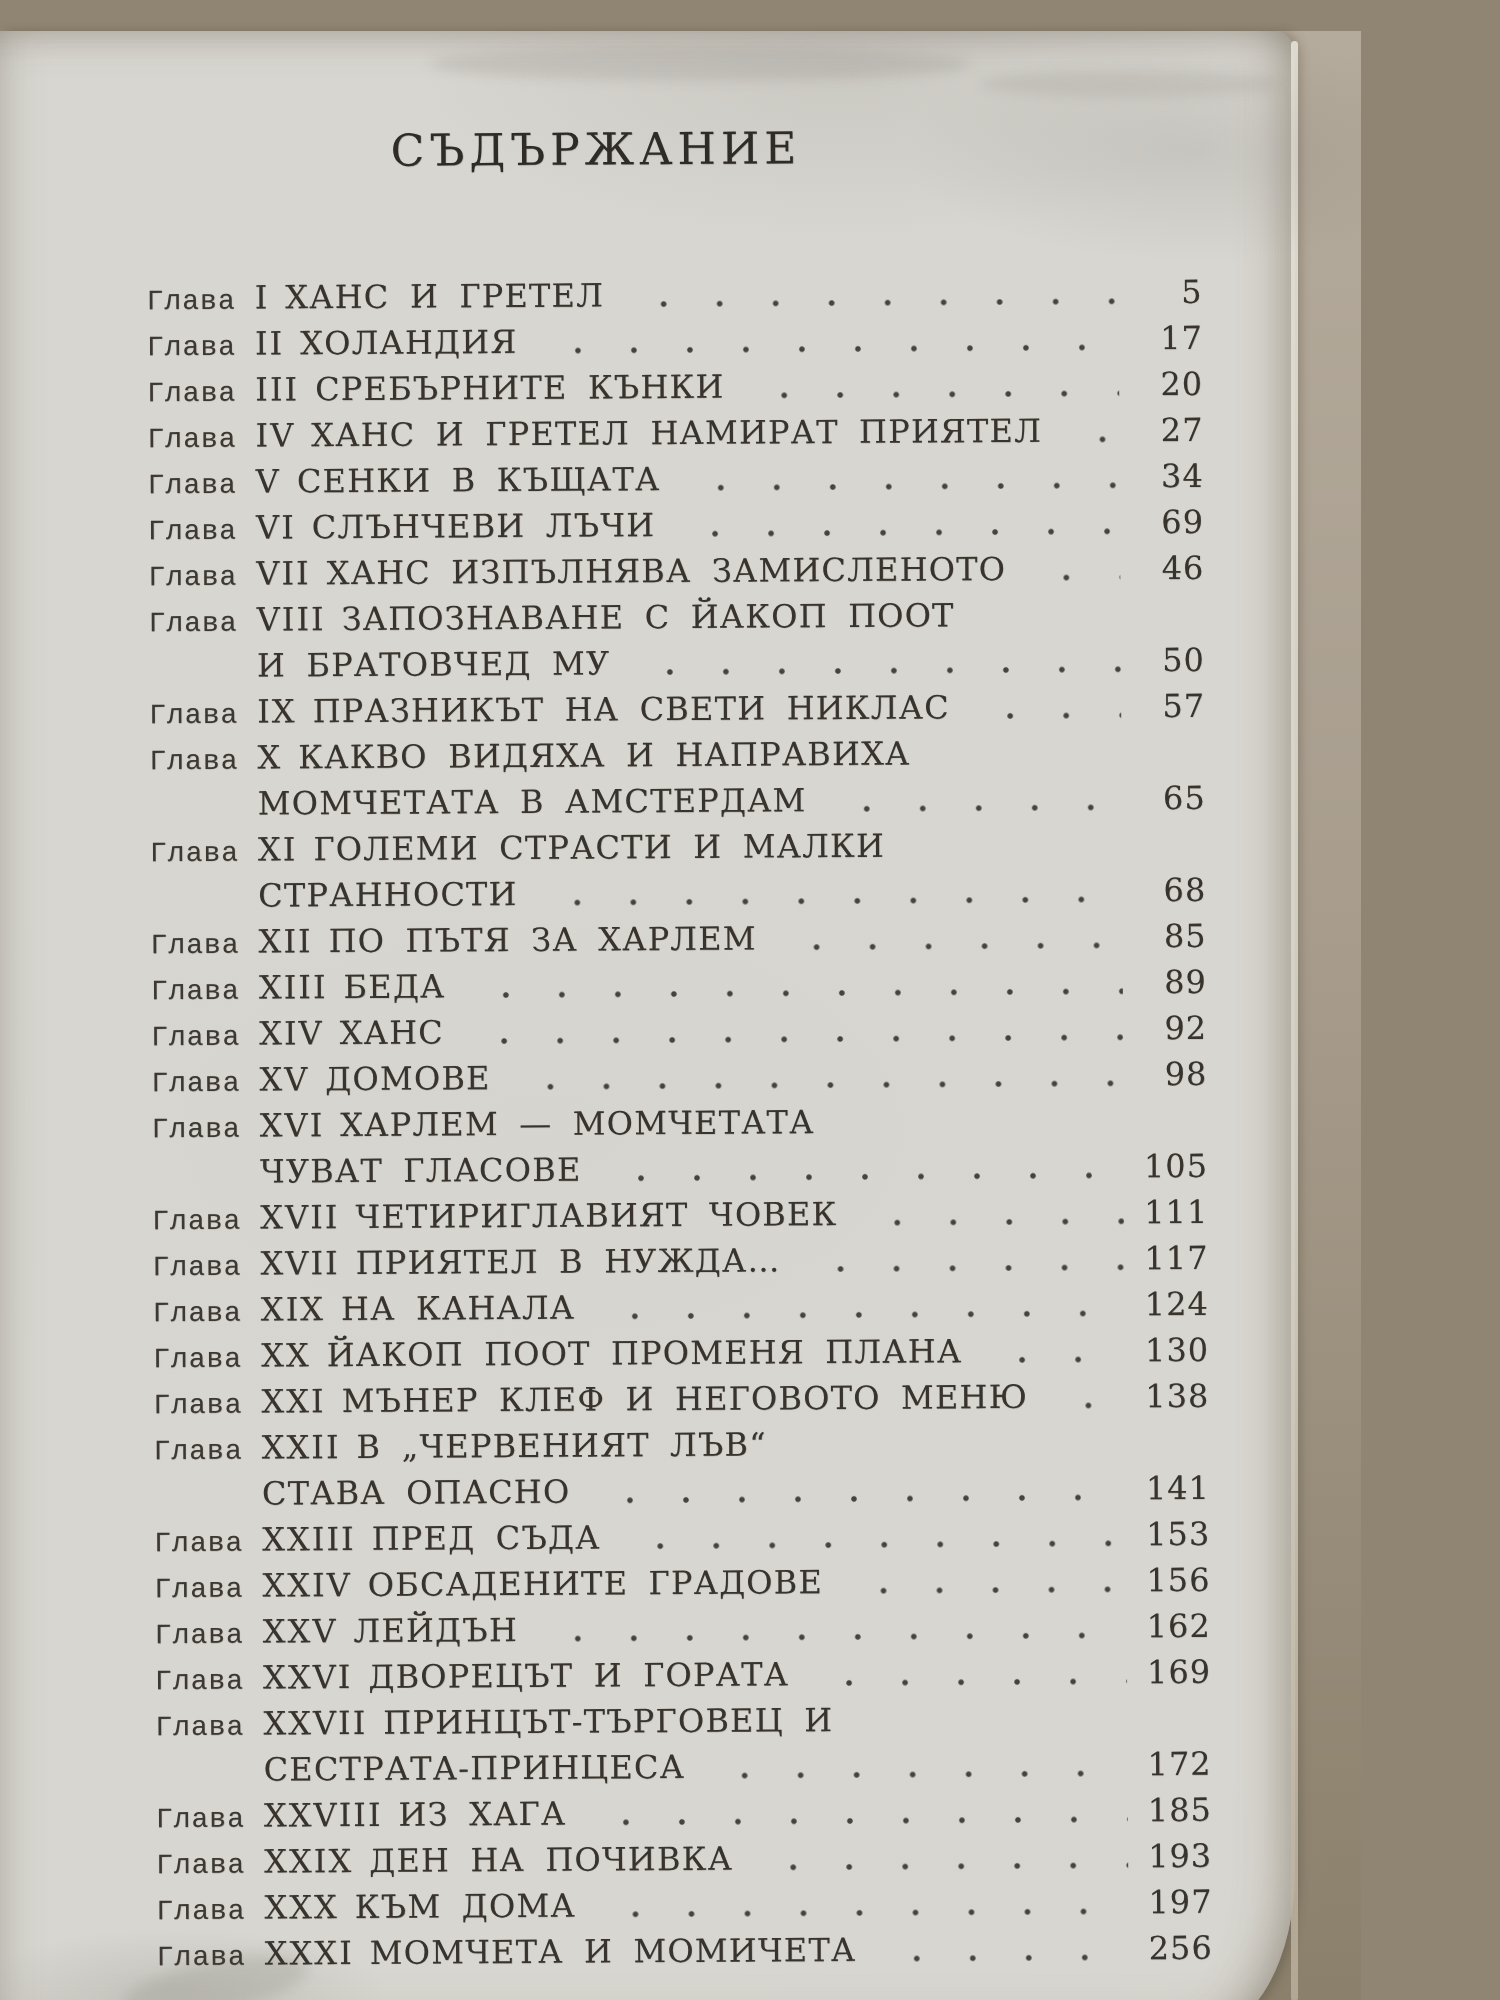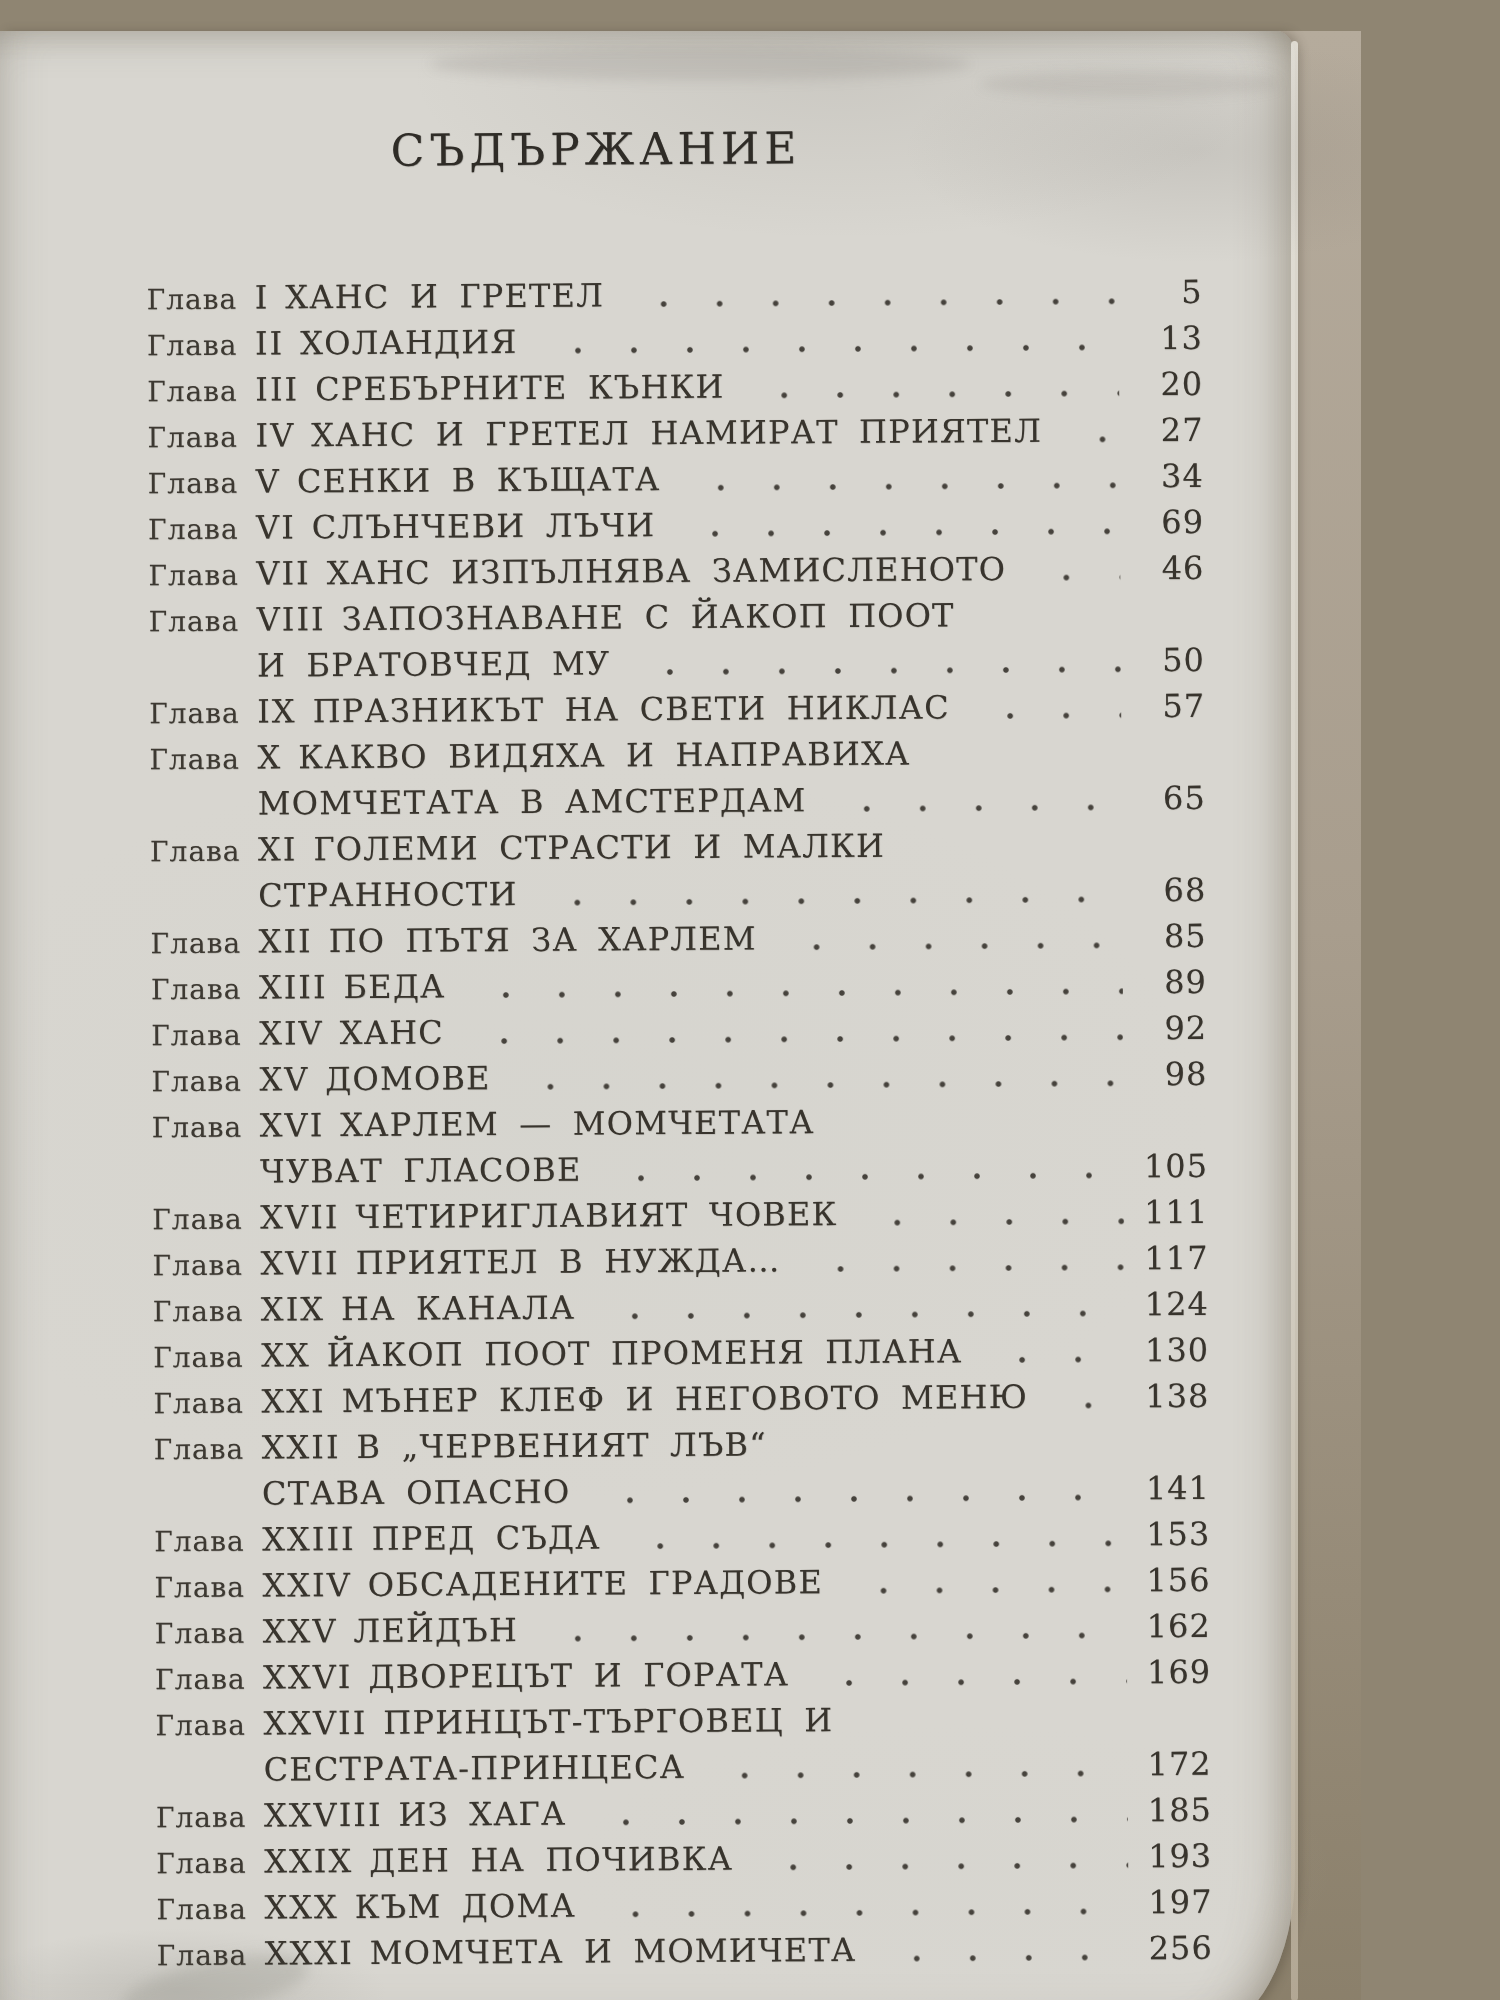--- a/index.html
+++ b/index.html
@@ -58,21 +58,21 @@
     font-size:32px;
     text-shadow:0.3px 0.4px 0.7px rgba(56,52,45,.4);
   }
   .row{
     display:flex;align-items:baseline;
     line-height:46px;height:46px;
     white-space:pre;
   }
   .lbl{
     flex:none;width:108px;
-    font-size:28px;letter-spacing:1px;color:#3d3932;
+    font-size:28px;letter-spacing:1px;color:#3d3932;font-family:Liberation Mono, monospace;
   }
   .sp{flex:none;width:108px;}
   .num{flex:none;letter-spacing:2px;margin-right:16px;}
   .ttl{flex:none;letter-spacing:1.2px;word-spacing:9px;}
   .leader{
     flex:1 1 auto;min-width:34px;
     align-self:flex-end;height:12px;margin:0 6px 8px 14px;
     background-image:radial-gradient(circle,rgba(50,46,40,.88) 2.3px,rgba(50,46,40,0) 3.2px);
     background-size:56px 12px;
     background-position:18px 55%;
@@ -93,21 +93,21 @@
 <div class="photo">
   <div class="paper"></div>
   <div class="grain"></div>
   <div class="smudge s2"></div>
   <div class="smudge s3"></div>
   <div class="smudge s1"></div>
   <div class="content">
     <h1 class="title">СЪДЪРЖАНИЕ</h1>
     <div class="entries" id="entries">
         <div class="row"><span class="lbl">Глава</span><span class="num">I</span><span class="ttl">ХАНС И ГРЕТЕЛ</span><span class="leader"></span><span class="pg">5</span></div>
-        <div class="row"><span class="lbl">Глава</span><span class="num">II</span><span class="ttl">ХОЛАНДИЯ</span><span class="leader"></span><span class="pg">13</span></div>
+        <div class="row"><span class="lbl">Глава</span><span class="num">II</span><span class="ttl">ХОЛАНДИЯ</span><span class="leader"></span><span class="pg">17</span></div>
         <div class="row"><span class="lbl">Глава</span><span class="num">III</span><span class="ttl">СРЕБЪРНИТЕ КЪНКИ</span><span class="leader"></span><span class="pg">20</span></div>
         <div class="row"><span class="lbl">Глава</span><span class="num">IV</span><span class="ttl">ХАНС И ГРЕТЕЛ НАМИРАТ ПРИЯТЕЛ</span><span class="leader"></span><span class="pg">27</span></div>
         <div class="row"><span class="lbl">Глава</span><span class="num">V</span><span class="ttl">СЕНКИ В КЪЩАТА</span><span class="leader"></span><span class="pg">34</span></div>
         <div class="row"><span class="lbl">Глава</span><span class="num">VI</span><span class="ttl">СЛЪНЧЕВИ ЛЪЧИ</span><span class="leader"></span><span class="pg">69</span></div>
         <div class="row"><span class="lbl">Глава</span><span class="num">VII</span><span class="ttl">ХАНС ИЗПЪЛНЯВА ЗАМИСЛЕНОТО</span><span class="leader"></span><span class="pg">46</span></div>
         <div class="row"><span class="lbl">Глава</span><span class="num">VIII</span><span class="ttl">ЗАПОЗНАВАНЕ С ЙАКОП ПООТ</span></div>
         <div class="row"><span class="sp"></span><span class="ttl">И БРАТОВЧЕД МУ</span><span class="leader"></span><span class="pg">50</span></div>
         <div class="row"><span class="lbl">Глава</span><span class="num">IX</span><span class="ttl">ПРАЗНИКЪТ НА СВЕТИ НИКЛАС</span><span class="leader"></span><span class="pg">57</span></div>
         <div class="row"><span class="lbl">Глава</span><span class="num">X</span><span class="ttl">КАКВО ВИДЯХА И НАПРАВИХА</span></div>
         <div class="row"><span class="sp"></span><span class="ttl">МОМЧЕТАТА В АМСТЕРДАМ</span><span class="leader"></span><span class="pg">65</span></div>

